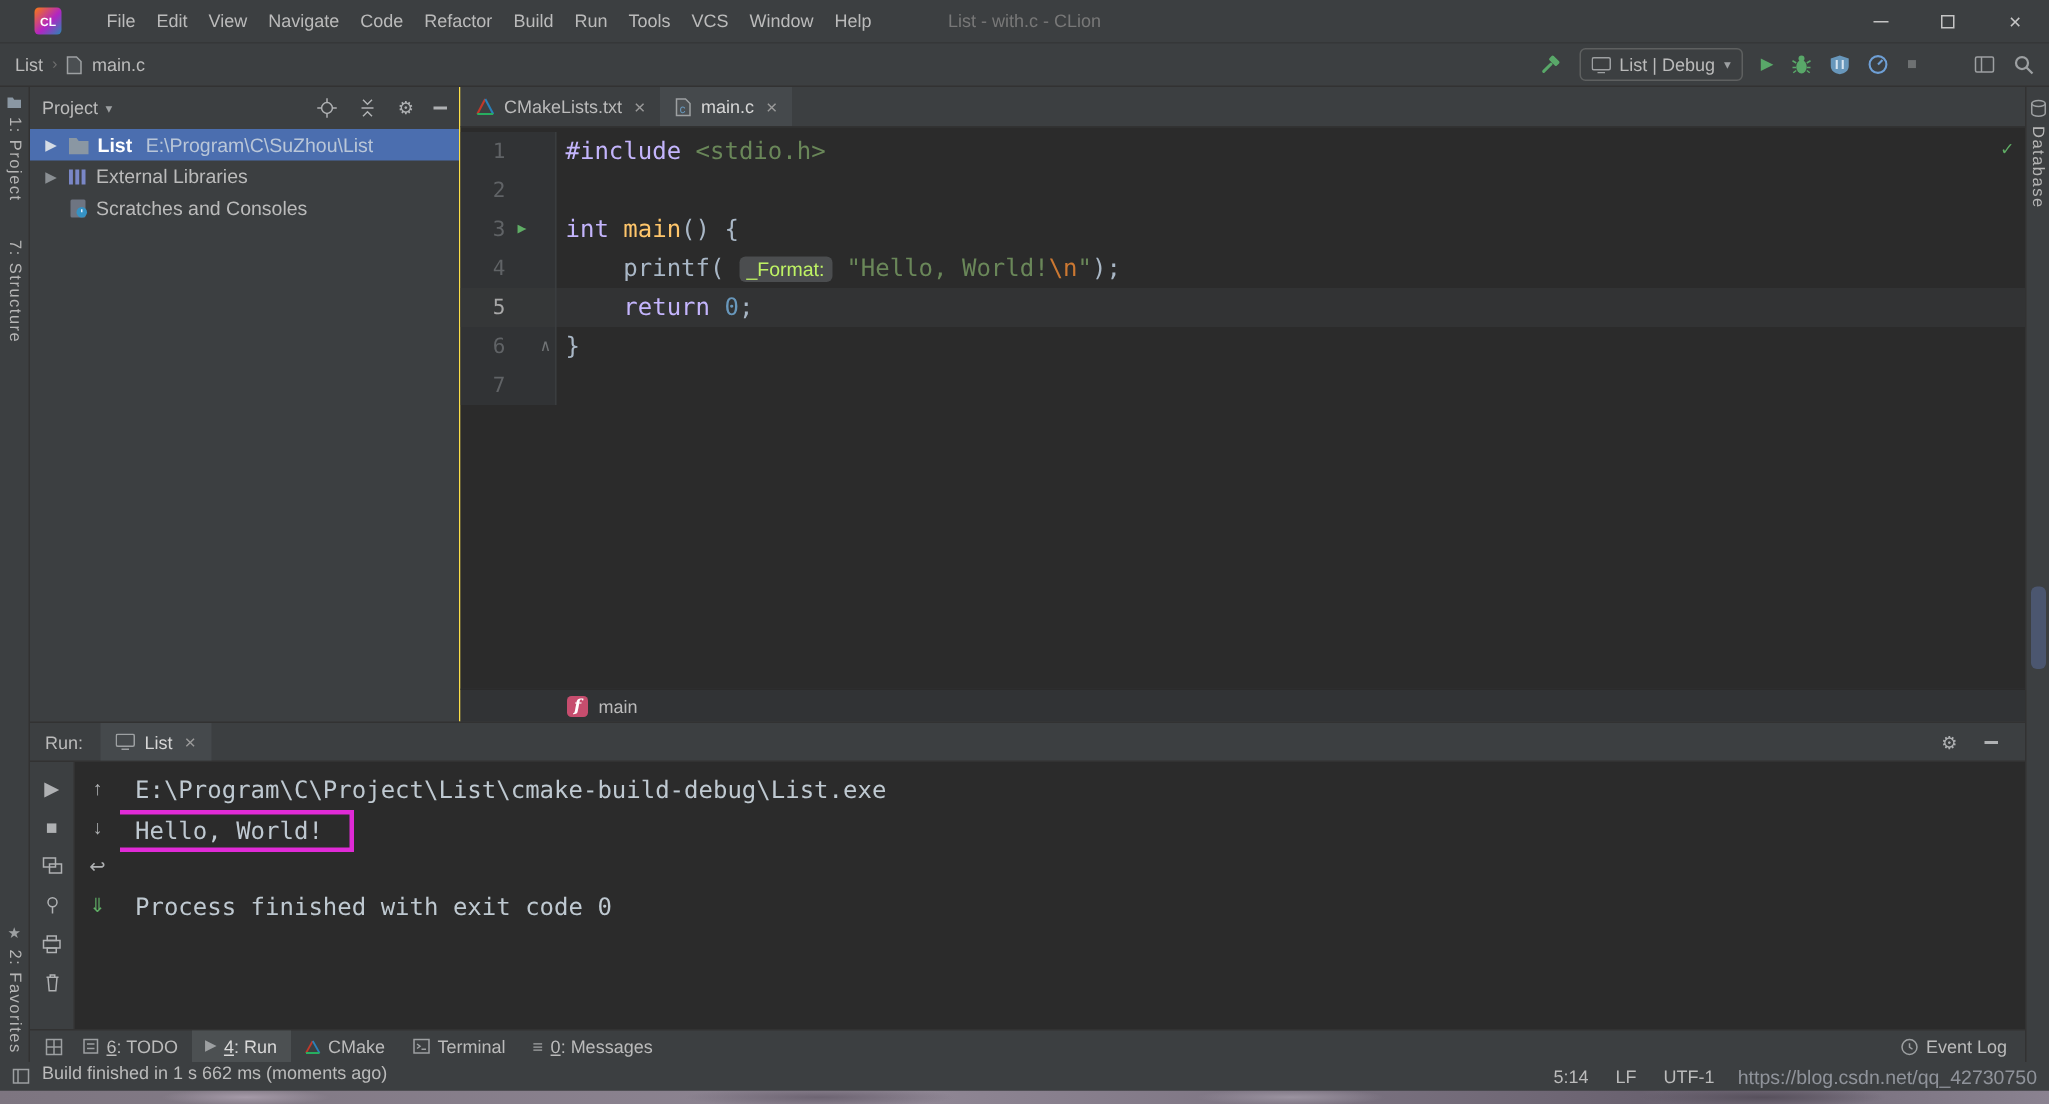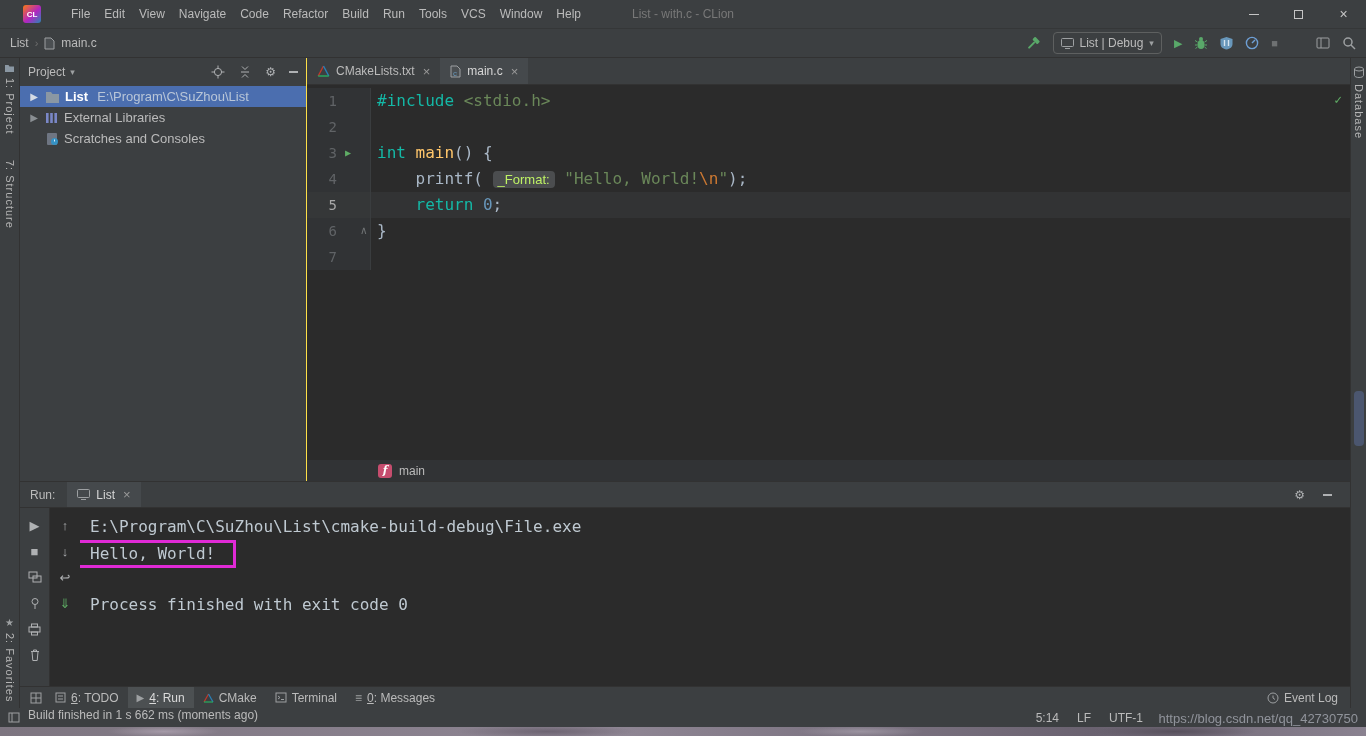--- a/index.html
+++ b/index.html
@@ -67,21 +67,21 @@
   .code-line{display:flex;height:26px}
   .code-line.caret{background:#323334}
   .gutter{flex:0 0 64px;display:flex;background:#313335;border-right:1px solid #3a3d3f}
   .code-line.caret .gutter{background:#353738}
   .lnum{flex:0 0 32px;text-align:right;color:#606366;font-size:14px;padding-right:2px;line-height:26px}
   .code-line.caret .lnum{color:#a8a8a8}
   .runslot{flex:0 0 18px;display:flex;align-items:center;justify-content:center}
   .runmark{color:#5fad65;font-size:10px}
   .foldslot{flex:1;display:flex;align-items:center;justify-content:flex-end;padding-right:3px;color:#707375;font-size:11px}
   .ctext{white-space:pre;padding-left:6px;color:#a9b7c6}
-  .tok-kw{color:#14b8a6}.tok-str{color:#6a8759}.tok-esc{color:#cc7832}
+  .tok-kw{color:#c4b5fd}.tok-str{color:#6a8759}.tok-esc{color:#cc7832}
   .tok-num{color:#6897bb}.tok-fn{color:#ffc66b}.tok-plain{color:#a9b7c6}
   .tok-hint{background:#4b4d4f;color:#bef264;border-radius:4px;padding:1px 5px;font-size:13px;font-family:"Liberation Sans",sans-serif}
   .editor-check{position:absolute;top:2px;right:8px;color:#5fad65;font-size:13px;font-weight:bold}
   .crumbbar{flex:0 0 22px;background:#313335;border-top:1px solid #2b2b2b;display:flex;align-items:center;gap:7px;padding-left:71px;font-size:12px;color:#bbbbbb}
   .ficon{width:14px;height:14px;border-radius:3px;background:#c64d6e;color:#fff;display:flex;align-items:center;justify-content:center;
          font:italic bold 11px "DejaVu Serif",serif}
 
   
   .run-panel{flex:1;display:flex;flex-direction:column;border-top:1px solid #323232;min-height:0}
   .run-header{flex:0 0 26px;display:flex;align-items:stretch;background:#3c3f41;border-bottom:1px solid #323232;padding-left:10px}
@@ -452,21 +452,21 @@
             </span>
           </div>
           <div class="rtb rtb2">
             <span class="icon arrow-glyph">↑</span>
             <span class="icon arrow-glyph">↓</span>
             <span class="icon arrow-glyph">↩</span>
             <span class="icon" style="color:#5fad65;font-size:13px">⇓</span>
           </div>
           <div class="console">
             <div id="console-lines">
-                <div class="console-line"><span>E:\Program\C\SuZhou\List\cmake-build-debug\File.exe</span></div>
+                <div class="console-line"><span>E:\Program\C\Project\List\cmake-build-debug\List.exe</span></div>
                 <div class="console-line"><span class="hl-box">Hello, World!</span></div>
                 <div class="console-line"><span></span></div>
                 <div class="console-line"><span>Process finished with exit code 0</span></div>
               </div>
           </div>
         </div>
       </div>
 
       <div class="bottom-bar">
         <span class="switcher icon">

